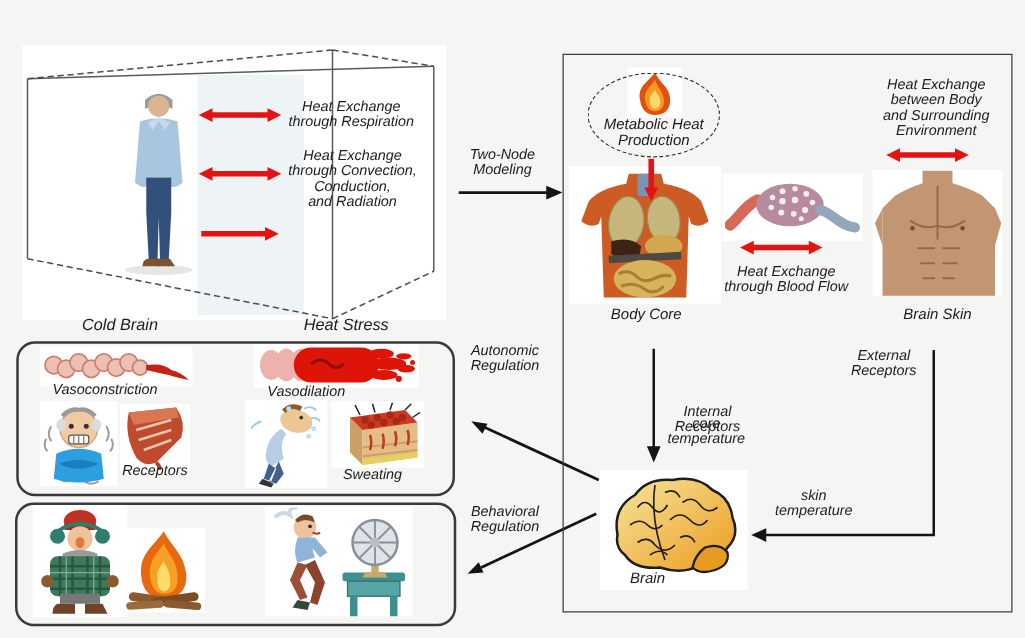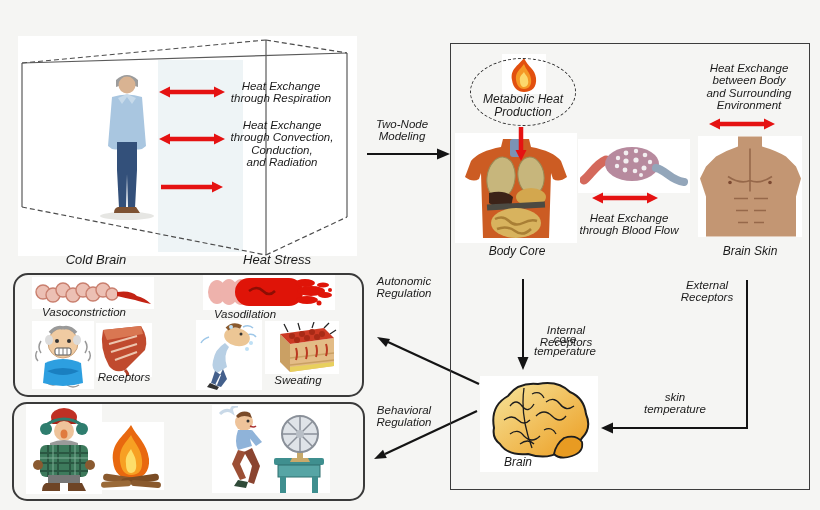--- a/index.html
+++ b/index.html
@@ -353,21 +353,21 @@
 between Body
 and Surrounding
 Environment</div>
   <div class="t md" style="left:698px;top:245px;width:104px;">Brain Skin</div>
   <div class="t" style="left:531px;top:276px;width:70px;margin-top:48px;">Internal
 Receptors</div>
   <div class="t" style="left:671px;top:279px;width:72px;">External
 Receptors</div>
   <div class="t it" style="left:524px;top:333px;width:82px;">core
 temperature</div>
-  <div class="t it" style="left:632px;top:391px;width:86px;">skin
+  <div class="t it" style="left:608px;top:391px;width:86px;">skin
 temperature</div>
   <div class="t md left" style="left:496px;top:456px;width:44px;">Brain</div>
   <div class="t left" style="left:368px;top:275px;width:72px;">Autonomic
 Regulation</div>
   <div class="t left" style="left:368px;top:404px;width:72px;">Behavioral
 Regulation</div>
   <div class="t" style="left:28px;top:306px;width:112px;">Vasoconstriction</div>
   <div class="t" style="left:202px;top:308px;width:86px;">Vasodilation</div>
   <div class="t" style="left:92px;top:371px;width:64px;">Receptors</div>
   <div class="t" style="left:266px;top:374px;width:64px;">Sweating</div>

